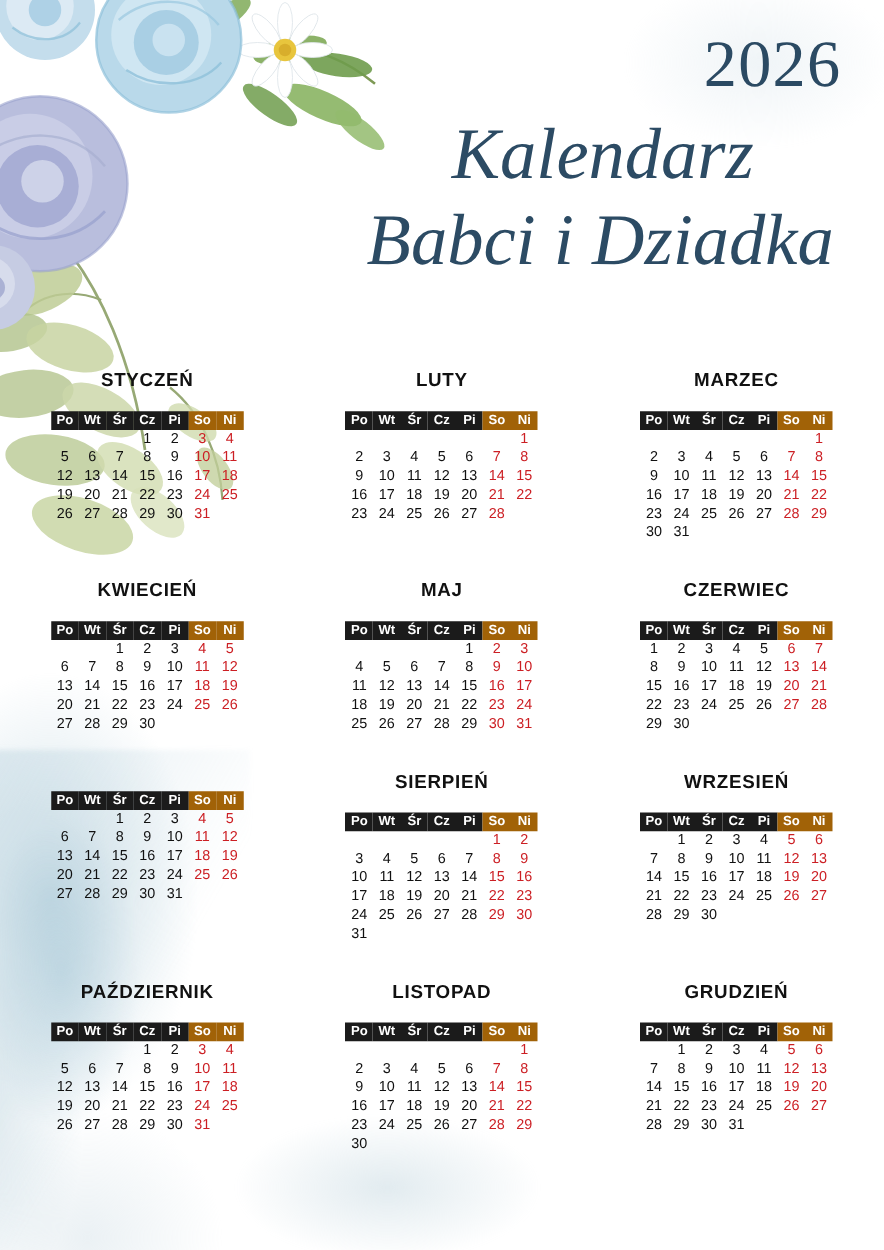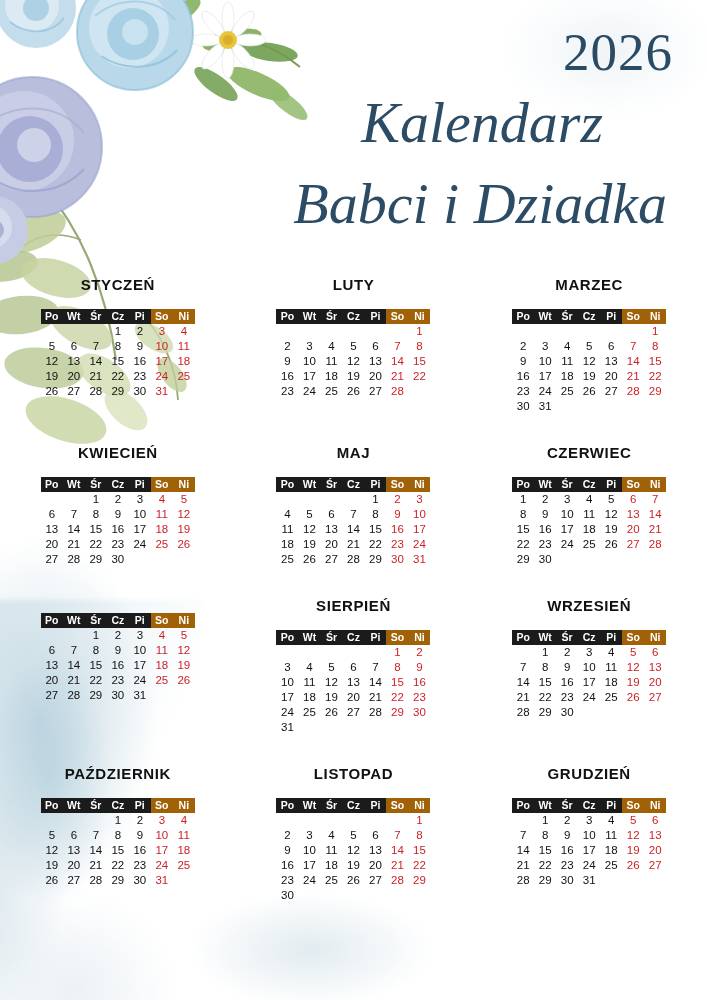--- a/index.html
+++ b/index.html
@@ -111,28 +111,27 @@
     text-align: right;
   }
   .title-2 {
     font-size: 58px;
     line-height: 1.05;
     padding-top: 8px;
     padding-right: 6px;
     font-weight: 400;
     font-style: italic;
     color: #2c4b64;
-    margin-top: 12px;
   }
 
   
   .cal-grid {
     position: absolute;
     left: 0;
-    top: 276px;
+    top: 296px;
     width: 707px;
     display: grid;
     grid-template-columns: repeat(3, 1fr);
     row-gap: 14px;
   }
   .month {
     text-align: center;
   }
   .month-name {
     font-size: 15px;

